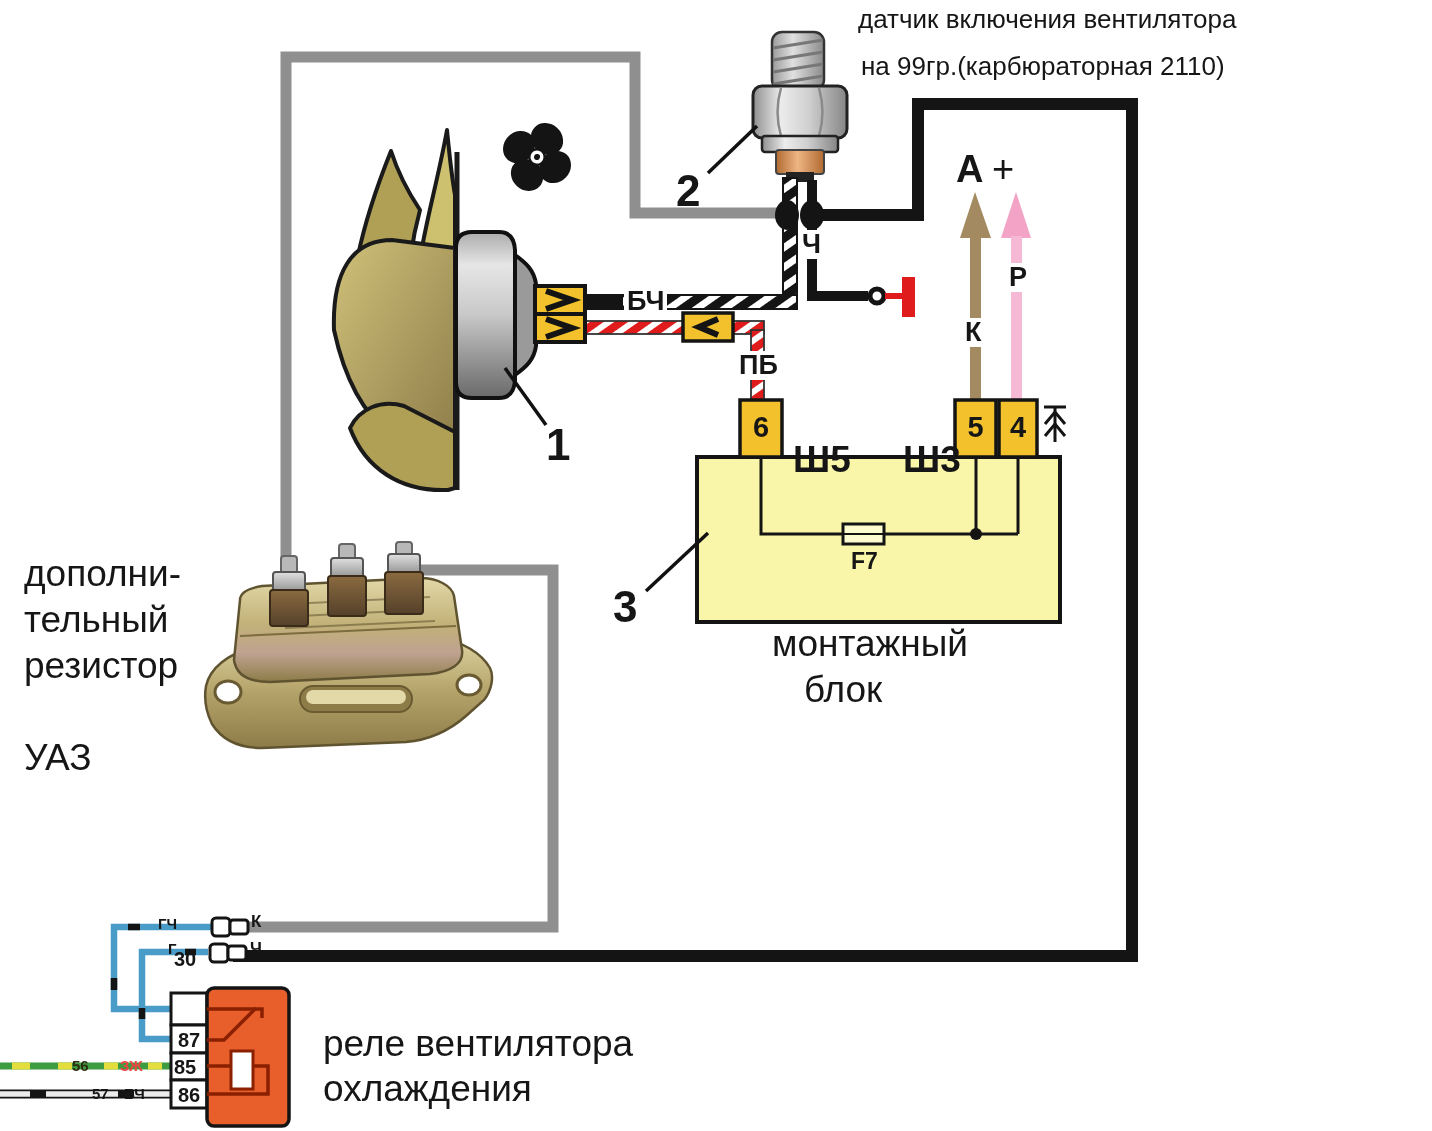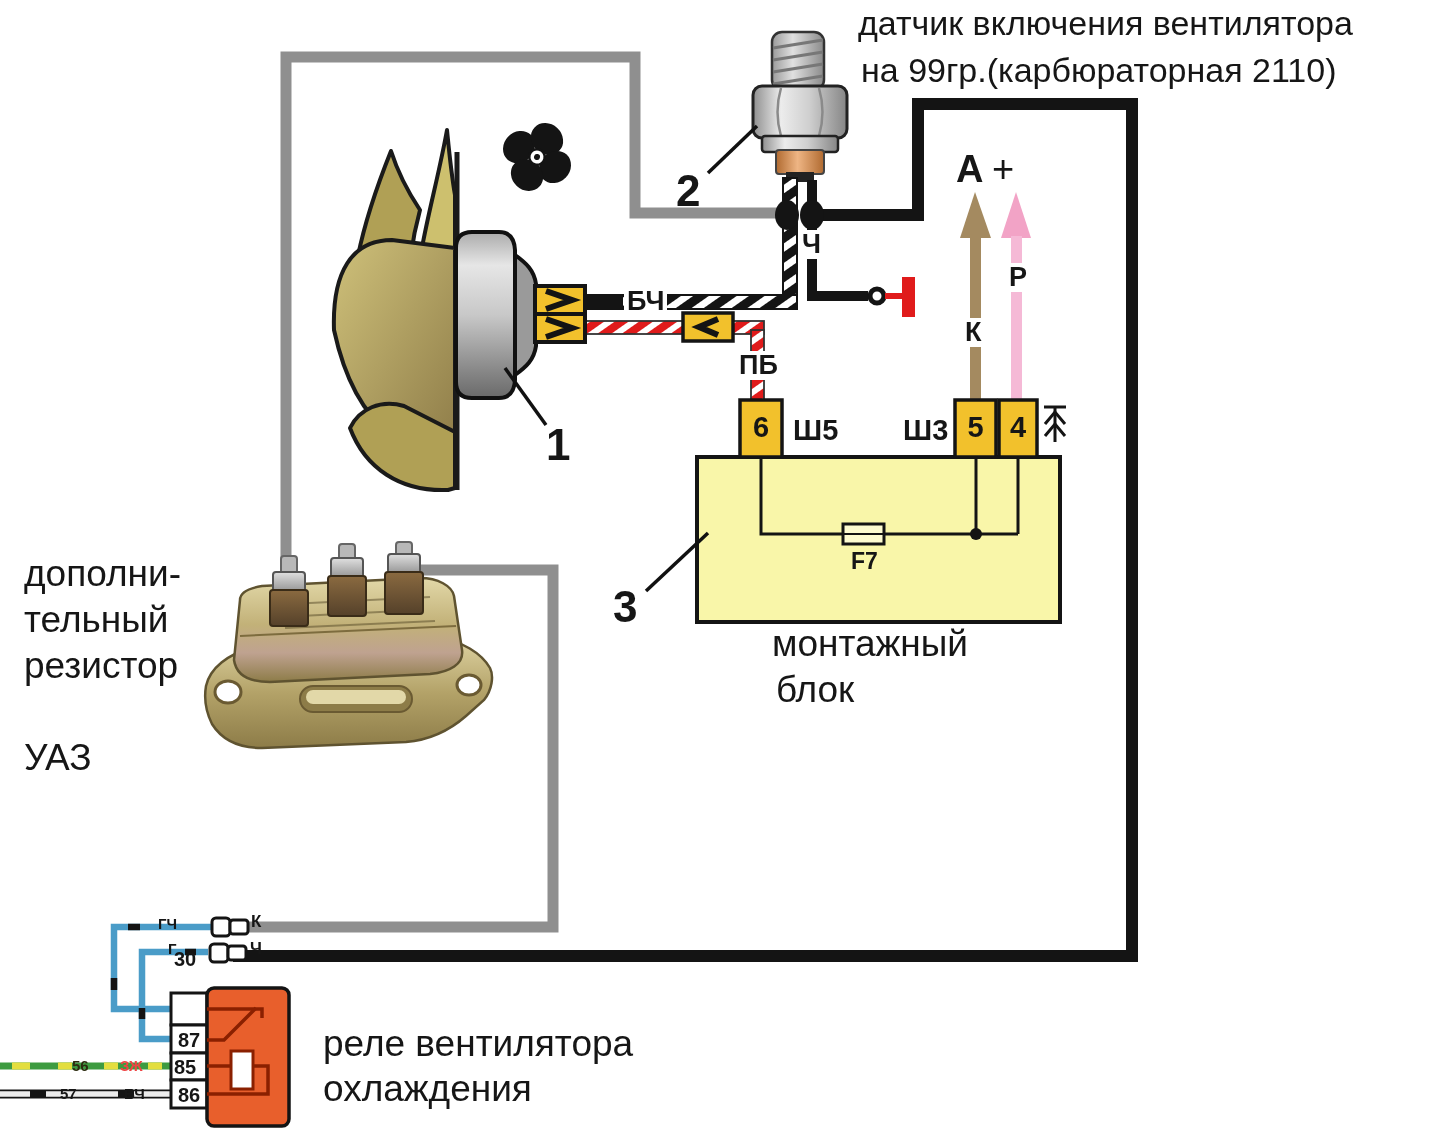--- a/index.html
+++ b/index.html
@@ -1,22 +1,22 @@
 <!DOCTYPE html>
 <html style="--gray-wire: #8f8f8f; --black-wire: #141414; --red: #e01b1b; --blue-wire: #4a9cc8; --green-wire: #3d9b40; --yellow-dash: #e3de3e; --relay-orange: #e85f2c; --relay-symbol: #8a2000; --block-yellow: #f9f6a9; --pin-yellow: #f2c12c; --brown: #a48a60; --pink-head: #f2a3c6; --pink-shaft: #f5b9d6; --khaki: #cdc06e; --khaki-dark: #b0a055;"><head>
 <meta charset="utf-8">
 <style>
   html,body{margin:0;padding:0;background:#fff;}
   .stage{position:relative;width:1432px;height:1131px;background:#fff;overflow:hidden;font-family:"Liberation Sans",sans-serif;color:#161616;}
   svg{position:absolute;left:0;top:0;}
   .t{position:absolute;white-space:nowrap;color:#161616;}
-  .title{font-size:34px;}
+  .title{font-size:26px;}
   .callout{font-size:44px;font-weight:bold;}
   .lbl{font-size:27px;font-weight:bold;background:#fff;line-height:1;padding:1px 3px;}
-  .lbl2{font-size:29px;font-weight:bold;line-height:1;}
+  .lbl2{font-size:37px;font-weight:bold;line-height:1;margin-top:25px;}
   .pin{font-size:29px;font-weight:bold;text-align:center;line-height:1;}
   .cap{font-size:37px;}
   .rpin{font-size:20px;font-weight:bold;text-align:center;line-height:1;}
   .tiny{font-size:15px;font-weight:bold;line-height:1;}
 </style>
 </head>
 <body>
 
 <div class="stage">
 <svg width="1432" height="1131" viewBox="0 0 1432 1131">
@@ -279,36 +279,36 @@
 <div class="t lbl" style="left:962px;top:318px;">К</div>
 <div class="t lbl" style="left:1006px;top:263px;">Р</div>
 
 <div class="t pin" style="left:740px;top:413px;width:42px;">6</div>
 <div class="t pin" style="left:955px;top:413px;width:41px;">5</div>
 <div class="t pin" style="left:999px;top:413px;width:38px;">4</div>
 <div class="t lbl2" style="left:793px;top:416px;">Ш5</div>
 <div class="t lbl2" style="left:903px;top:416px;">Ш3</div>
 <div class="t" style="left:851px;top:548px;font-size:23px;font-weight:bold;">F7</div>
 <div class="t cap" style="left:772px;top:623px;">монтажный</div>
-<div class="t cap" style="left:776px;top:669px;text-align:center;">блок</div>
+<div class="t cap" style="left:804px;top:669px;text-align:center;">блок</div>
 
 <div class="t cap" style="left:323px;top:1068px;">охлаждения</div>
 <div class="t cap" style="left:323px;top:1023px;">реле вентилятора</div>
 
 <div class="t cap" style="left:24px;top:553px;">дополни-</div>
 <div class="t cap" style="left:24px;top:599px;">тельный</div>
 <div class="t cap" style="left:24px;top:645px;">резистор</div>
 <div class="t cap" style="left:24px;top:737px;">УАЗ</div>
 
 <div class="t rpin" style="left:171px;top:949px;width:28px;text-align:center;">30</div>
 <div class="t rpin" style="left:171px;top:1030px;width:36px;">87</div>
 <div class="t rpin" style="left:171px;top:1057px;width:28px;">85</div>
 <div class="t rpin" style="left:171px;top:1085px;width:36px;">86</div>
 
 <div class="t tiny" style="left:158px;top:916px;">ГЧ</div>
 <div class="t tiny" style="left:251px;top:913px;font-size:17px;">К</div>
 <div class="t tiny" style="left:168px;top:941px;">Г</div>
 <div class="t tiny" style="left:250px;top:940px;font-size:17px;">Ч</div>
 <div class="t tiny" style="left:72px;top:1058px;color:#2c2c10;">56</div>
 <div class="t tiny" style="left:120px;top:1058px;color:#ef4444;">ЗЖ</div>
-<div class="t tiny" style="left:60px;top:1086px;">57</div>
+<div class="t tiny" style="left:92px;top:1086px;">57</div>
 <div class="t tiny" style="left:124px;top:1086px;">БЧ</div>
 </div>
 
 </body></html>

